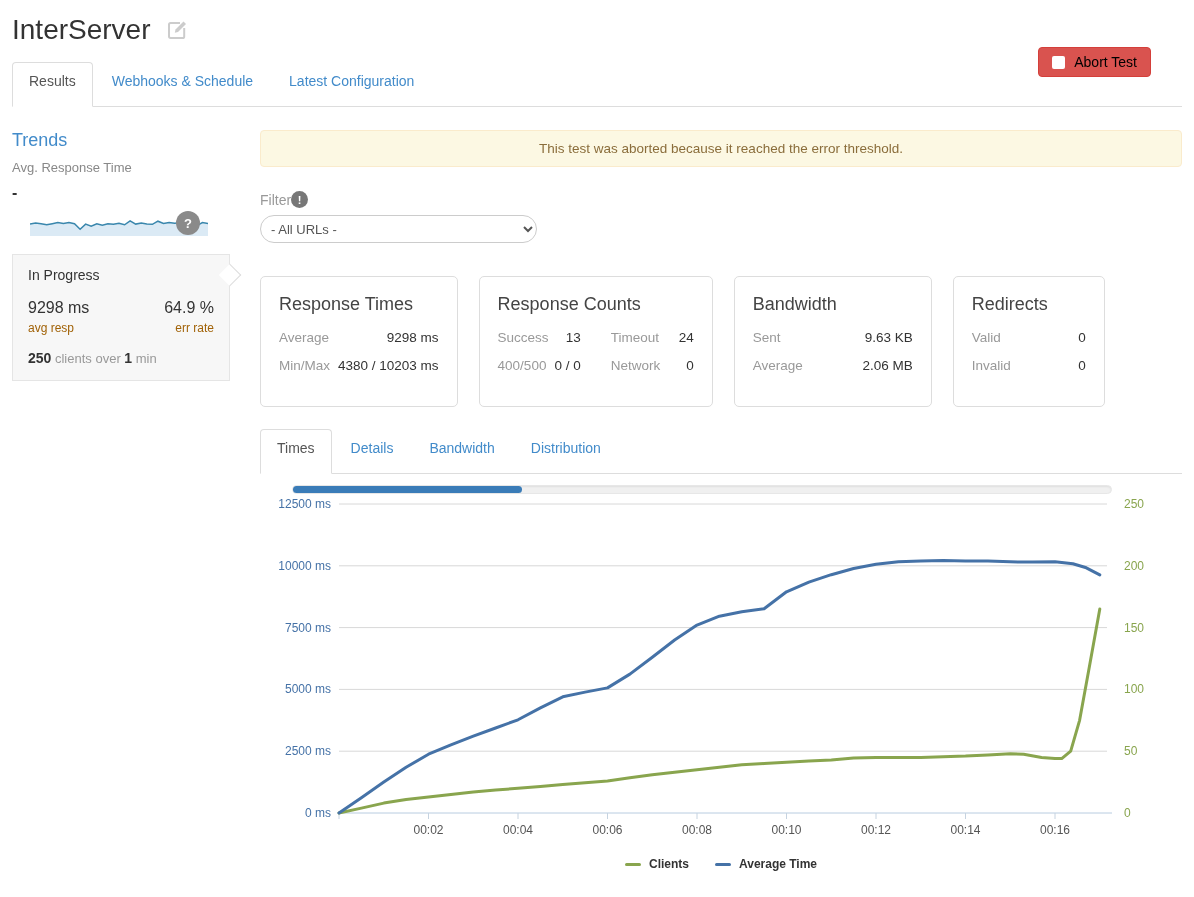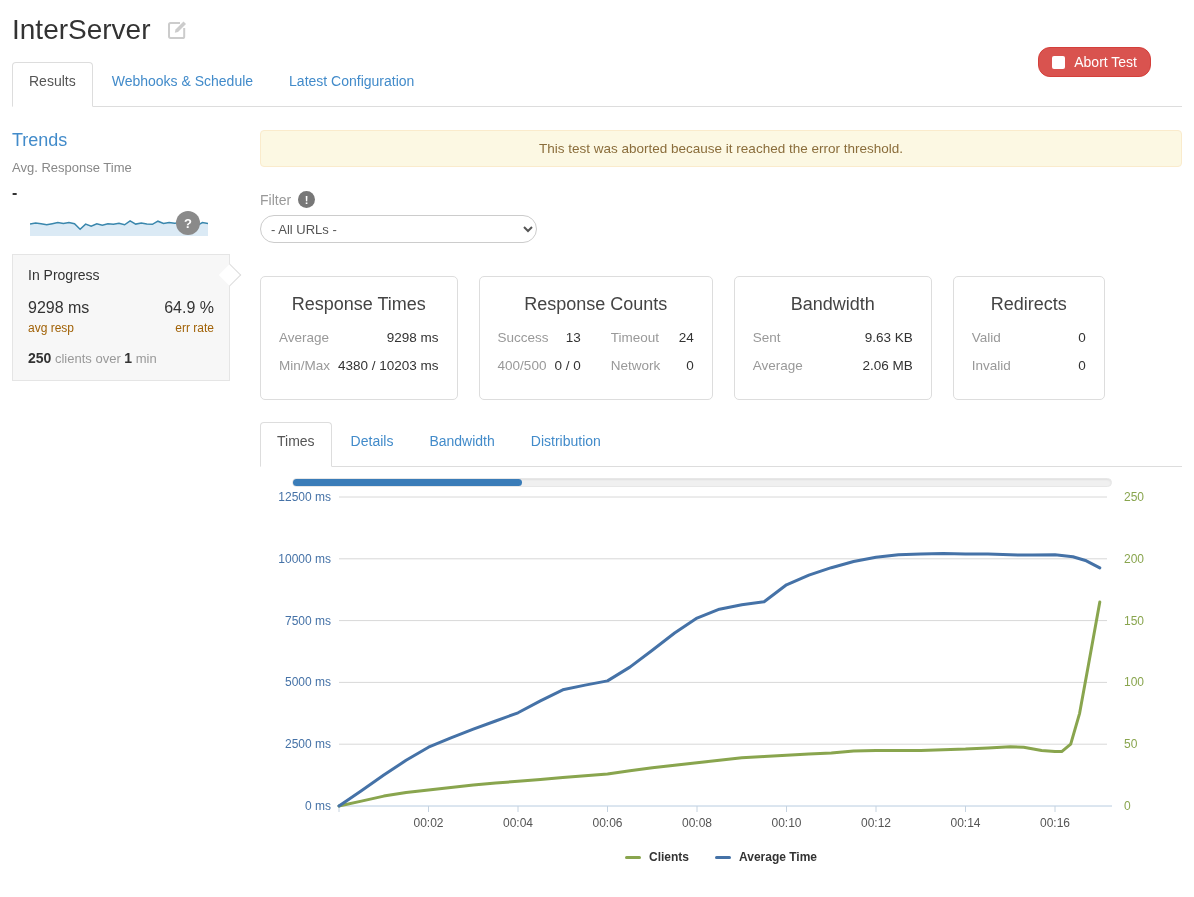--- a/index.html
+++ b/index.html
@@ -6,22 +6,22 @@
   html,body { margin:0; padding:0; background:#fff; }
   body { width:1194px; height:897px; font-family:"Liberation Sans", sans-serif; color:#333; overflow:hidden; }
   a { text-decoration:none; }
   .container { position:relative; padding:8px 12px 0 12px; }
 
   
   .page-header { display:flex; align-items:center; gap:14px; margin:6px 0 16px 0; }
   .page-title { font-size:28px; font-weight:400; color:#333; }
   .edit-icon svg { display:block; }
   .abort-btn { position:absolute; top:47px; right:43px; display:flex; align-items:center; gap:9px;
-    background:#d9534f; border:1px solid #d43f3a; color:#ffffff; font-size:14px; padding:6px 13px;
-    border-radius:12px; cursor:pointer; font-family:inherit; }
+    background:#d9534f; border:1px solid #d43f3a; color:#000000; font-size:14px; padding:6px 13px;
+    border-radius:4px; cursor:pointer; font-family:inherit; }
   .stop-square { width:13px; height:13px; background:#fff; border-radius:2px; display:inline-block; }
 
   
   .nav-tabs { list-style:none; margin:0; padding:0; display:flex; border-bottom:1px solid #ddd; }
   .nav-tabs li { margin-bottom:-1px; margin-right:2px; }
   .nav-tabs a { display:block; padding:10px 16px; font-size:14px; color:#428bca; border:1px solid transparent; border-radius:4px 4px 0 0; cursor:pointer; }
   .nav-tabs a.active { color:#555; background:#fff; border-color:#ddd; border-bottom-color:#fff; padding-bottom:17px; }
 
   
   .main-row { display:flex; margin-top:13px; align-items:flex-start; }
@@ -42,28 +42,28 @@
   .num-lbl { font-size:12px; color:#a16207; margin-top:4px; }
   .col-right { text-align:right; }
   .clients-line { font-size:13px; color:#999; }
   .clients-line b { color:#333; font-size:14px; font-weight:700; }
   .panel-arrow { position:absolute; right:-9px; top:12px; width:16px; height:16px; background:#fff;
     border-top:1px solid #ddd; border-right:1px solid #ddd; transform:rotate(45deg); }
 
   
   .alert-warning { background:#fcf8e3; border:1px solid #faebcc; color:#8a6d3b; border-radius:4px;
     text-align:center; font-size:13.5px; padding:10px 12px; margin:10px 0 24px 0; }
-  .filter-label { display:flex; align-items:center; gap:7px; color:#999; font-size:14px;text-align:right; }
+  .filter-label { display:flex; align-items:center; color:#999; font-size:14px;text-align:right; }
   .info-badge { width:17px; height:17px; border-radius:50%; background:#777; color:#fff; font-size:11px;
     font-weight:700; display:inline-flex; align-items:center; justify-content:center; }
   .url-select { margin-top:7px; width:277px; height:28px; font-size:13px; color:#555; border:1px solid #ccc;
     border-radius:14px; background:#fff; padding:0 6px; font-family:inherit; }
 
   .cards { display:flex; gap:21px; margin-top:33px; }
-  .card { border:1px solid #ddd; border-radius:5px; padding:17px 18px 13px 18px;text-align:center; }
+  .card { border:1px solid #ddd; border-radius:5px; padding:17px 18px 20px 18px; }
   .card-title { font-size:18px; font-weight:400; color:#444; margin:0 0 15px 0; }
   .stats { display:block; }
   .stats.two-col { display:grid; grid-template-columns:1fr 1fr; column-gap:30px; }
   .stat { display:flex; justify-content:space-between; align-items:baseline; font-size:13.5px; margin-bottom:13px; }
   .stat .lbl { color:#999; margin-right:8px; white-space:nowrap; }
   .stat .val { color:#333; white-space:nowrap; }
   .card-bandwidth { width:198px; } .card-redirects { width:152px; }
 
   .subtabs { margin-top:22px; }
 

